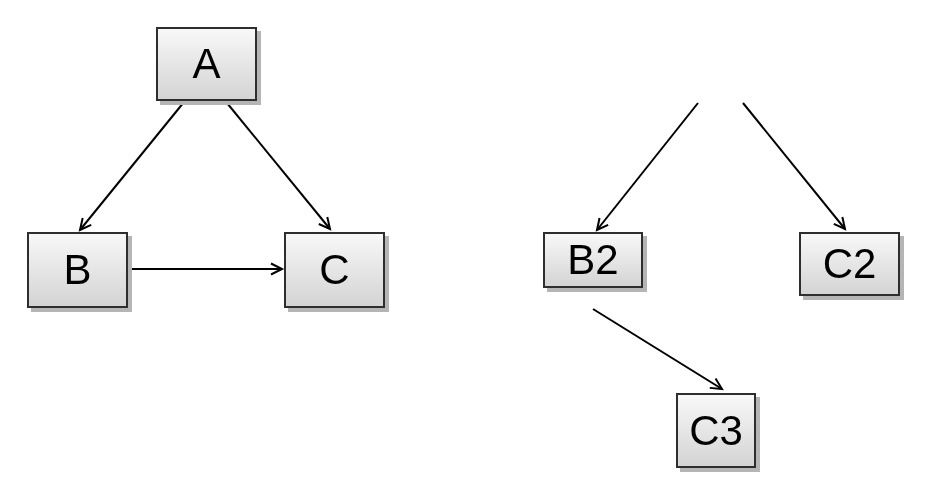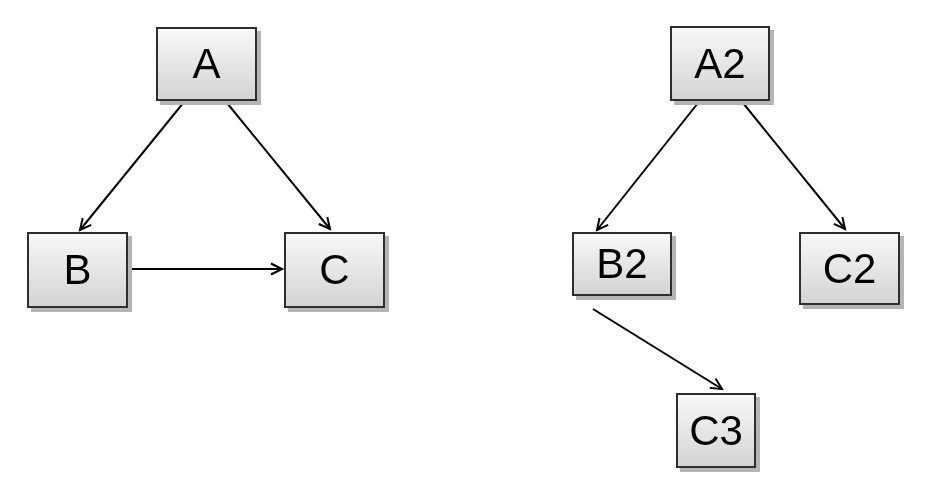--- a/index.html
+++ b/index.html
@@ -72,25 +72,22 @@
 
 <div class="node" style="left: 156px; top: 27px; width: 101px; height: 74px;">
       <span class="node-label">A</span>
     </div>
     <div class="node" style="left: 27px; top: 232px; width: 101px; height: 76px;">
       <span class="node-label">B</span>
     </div>
     <div class="node" style="left: 284px; top: 232px; width: 101px; height: 76px;">
       <span class="node-label">C</span>
     </div>
-    <div class="node" style="left: 670px; top: 26px; width: 100px; height: 75px;">
-      <span class="node-label">A2</span>
-    </div>
-    <div class="node" style="left: 543px; top: 232px; width: 100px; height: 64px; margin-left: 29px;">
+    <div class="node" style="left: 543px; top: 232px; width: 100px; height: 56px;">
       <span class="node-label">B2</span>
     </div>
-    <div class="node" style="left: 799px; top: 232px; width: 101px; height: 73px;">
+    <div class="node" style="left: 799px; top: 232px; width: 101px; height: 64px;">
       <span class="node-label">C2</span>
     </div>
     <div class="node" style="left: 676px; top: 393px; width: 80px; height: 75px;">
       <span class="node-label">C3</span>
     </div>
   </div>
 
 </body></html>

